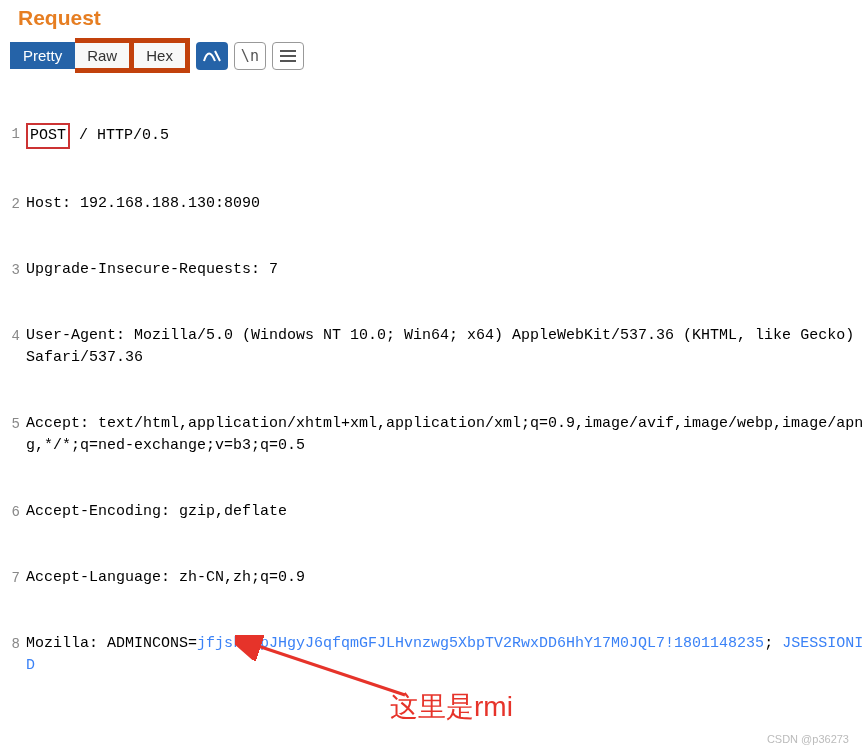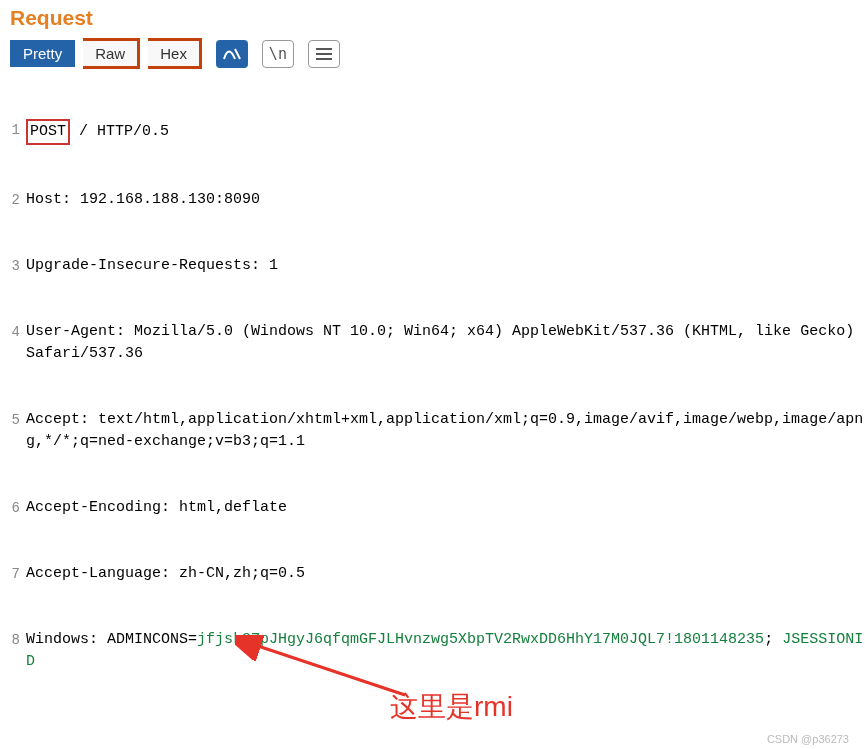--- a/index.html
+++ b/index.html
@@ -5,40 +5,40 @@
     * { margin: 0; padding: 0; box-sizing: border-box; }
     body {
       font-family: Arial, sans-serif;
       background: #ffffff;
       width: 865px;
       height: 749px;
       overflow: hidden;
       position: relative;
     }
     .header {
-      padding: 6px 10px 4px 10px;
+      padding: 6px 10px 4px 18px;
     }
     .header-title {
       color: #e67e22;
       font-size: 21px;
       font-weight: bold;
     }
     .toolbar {
       display: flex;
       align-items: center;
       padding: 4px 10px;
-      gap: 8px;
+      gap: 0;
     }
     .tab {
       padding: 4px 12px;
       font-size: 15px;
       color: #333;
       background: #eee;
       cursor: pointer;
-      border: 3px solid #c2410c;
+      border: 5px solid #c2410c;
     }
     .tab.active {
       background: #2563a8;
       color: #fff;
       border: 1px solid #2563a8;
     }
     .tab:not(.active) {
       background: #f8f8f8;
       border-left: none;
     }
@@ -79,21 +79,21 @@
       color: #888;
       padding-right: 6px;
       flex-shrink: 0;
       user-select: none;
       font-size: 14px;
     }
     .line-content {
       flex: 1;
     }
     .box-red { border: 2px solid #cc3333; padding: 0px 2px; display: inline-block; }
-    .cookie-val { color: #15803d; }
+    .cookie-val { color: #3b82f6; }
     .watermark {
       position: absolute;
       bottom: 4px;
       right: 16px;
       font-size: 11px;
       color: #bbb;
       font-family: Arial, sans-serif;
       margin-top: 20px;
     }
     .arrow {
@@ -130,26 +130,26 @@
   <div class="icon-btn gray">
     <svg width="16" height="12" viewBox="0 0 16 12">
         <path d="M0 1h16M0 6h16M0 11h16" stroke="#555" stroke-width="2"></path>
       </svg>
   </div>
 </div>
 
 <div class="code-area">
   <div class="line"><span class="line-num">1</span><span class="line-content"><span class="box-red"><span>POST</span></span><span> / HTTP/0.5</span></span></div>
   <div class="line"><span class="line-num">2</span><span class="line-content">Host: 192.168.188.130:8090</span></div>
-  <div class="line"><span class="line-num">3</span><span class="line-content">Upgrade-Insecure-Requests: 1</span></div>
+  <div class="line"><span class="line-num">3</span><span class="line-content">Upgrade-Insecure-Requests: 7</span></div>
   <div class="line"><span class="line-num">4</span><span class="line-content">User-Agent: Mozilla/5.0 (Windows NT 10.0; Win64; x64) AppleWebKit/537.36 (KHTML, like Gecko) Safari/537.36</span></div>
-  <div class="line"><span class="line-num">5</span><span class="line-content">Accept: text/html,application/xhtml+xml,application/xml;q=0.9,image/avif,image/webp,image/apng,*/*;q=ned-exchange;v=b3;q=1.1</span></div>
-  <div class="line"><span class="line-num">6</span><span class="line-content">Accept-Encoding: html,deflate</span></div>
-  <div class="line"><span class="line-num">7</span><span class="line-content">Accept-Language: zh-CN,zh;q=0.5</span></div>
-  <div class="line"><span class="line-num">8</span><span class="line-content"><span>Windows: </span><span>ADMINCONS=</span><span class="cookie-val">jfjsk3ZpJHgyJ6qfqmGFJLHvnzwg5XbpTV2RwxDD6HhY17M0JQL7!1801148235</span><span>; </span><span class="cookie-val">JSESSIONID</span></span></div>
+  <div class="line"><span class="line-num">5</span><span class="line-content">Accept: text/html,application/xhtml+xml,application/xml;q=0.9,image/avif,image/webp,image/apng,*/*;q=ned-exchange;v=b3;q=0.5</span></div>
+  <div class="line"><span class="line-num">6</span><span class="line-content">Accept-Encoding: gzip,deflate</span></div>
+  <div class="line"><span class="line-num">7</span><span class="line-content">Accept-Language: zh-CN,zh;q=0.9</span></div>
+  <div class="line"><span class="line-num">8</span><span class="line-content"><span>Mozilla: </span><span>ADMINCONS=</span><span class="cookie-val">jfjsk3ZpJHgyJ6qfqmGFJLHvnzwg5XbpTV2RwxDD6HhY17M0JQL7!1801148235</span><span>; </span><span class="cookie-val">JSESSIONID</span></span></div>
   
   
   
   
   
   
   
   
   
   <div class="line"><span class="line-num"></span><span class="line-content"></span></div>

